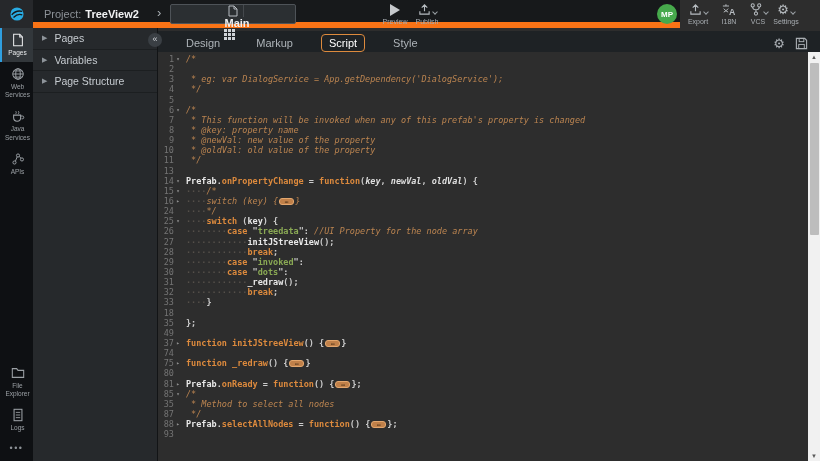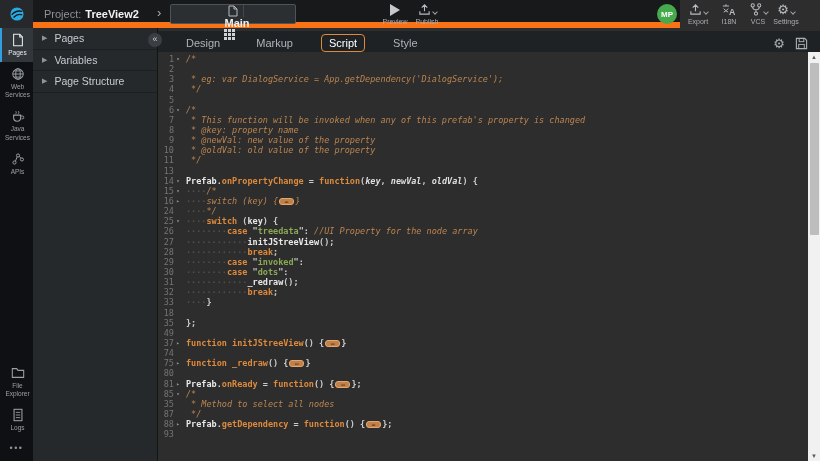--- a/index.html
+++ b/index.html
@@ -311,21 +311,21 @@
       <div class="cl"><span class="ln">35</span><span class="fm"></span><span class="cc"><span class="t-pl">};</span></span></div>
       <div class="cl"><span class="ln">49</span><span class="fm"></span><span class="cc"></span></div>
       <div class="cl"><span class="ln">37</span><span class="fm">▸</span><span class="cc"><span class="t-kw">function</span><span class="t-fn"> initJStreeView</span><span class="t-pl">() {</span><span class="pill"></span><span class="t-pl">}</span></span></div>
       <div class="cl"><span class="ln">74</span><span class="fm"></span><span class="cc"></span></div>
       <div class="cl"><span class="ln">75</span><span class="fm">▸</span><span class="cc"><span class="t-kw">function</span><span class="t-fn"> _redraw</span><span class="t-pl">() {</span><span class="pill"></span><span class="t-pl">}</span></span></div>
       <div class="cl"><span class="ln">80</span><span class="fm"></span><span class="cc"></span></div>
       <div class="cl"><span class="ln">81</span><span class="fm">▸</span><span class="cc"><span class="t-id">Prefab</span><span class="t-pl">.</span><span class="t-fn">onReady</span><span class="t-pl"> = </span><span class="t-kw">function</span><span class="t-pl">() {</span><span class="pill"></span><span class="t-pl">};</span></span></div>
       <div class="cl"><span class="ln">85</span><span class="fm">▾</span><span class="cc"><span class="t-cm">/*</span></span></div>
       <div class="cl"><span class="ln">35</span><span class="fm"></span><span class="cc"><span class="t-cm"> * Method to select all nodes</span></span></div>
       <div class="cl"><span class="ln">87</span><span class="fm"></span><span class="cc"><span class="t-cm"> */</span></span></div>
-      <div class="cl"><span class="ln">88</span><span class="fm">▸</span><span class="cc"><span class="t-id">Prefab</span><span class="t-pl">.</span><span class="t-fn">getDependency</span><span class="t-pl"> = </span><span class="t-kw">function</span><span class="t-pl">() {</span><span class="pill"></span><span class="t-pl">};</span></span></div>
+      <div class="cl"><span class="ln">88</span><span class="fm">▸</span><span class="cc"><span class="t-id">Prefab</span><span class="t-pl">.</span><span class="t-fn">selectAllNodes</span><span class="t-pl"> = </span><span class="t-kw">function</span><span class="t-pl">() {</span><span class="pill"></span><span class="t-pl">};</span></span></div>
       <div class="cl"><span class="ln">93</span><span class="fm"></span><span class="cc"></span></div>
     </div>
 </div>
 
 <div id="scrollbar">
   <div id="sb-up">▲</div>
   <div id="sb-thumb"></div>
   <div id="sb-down">▼</div>
 </div>
 

